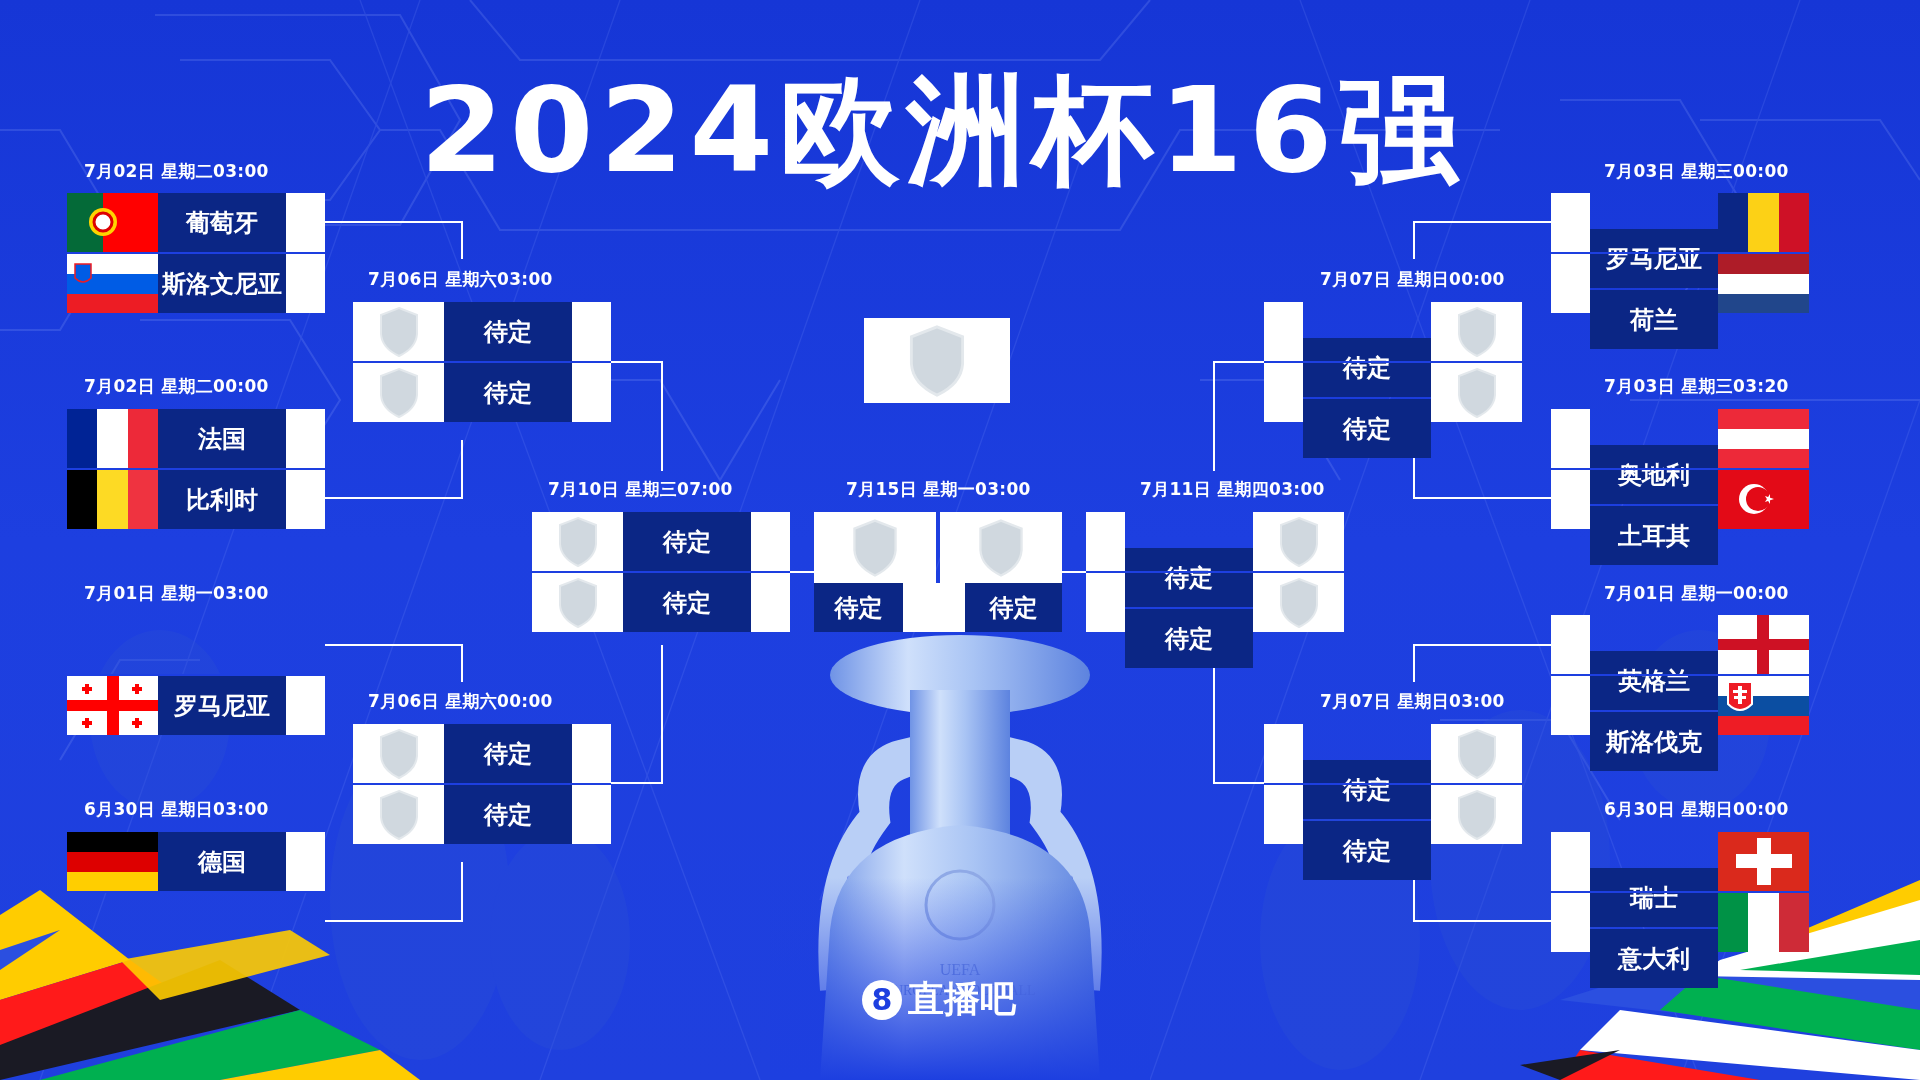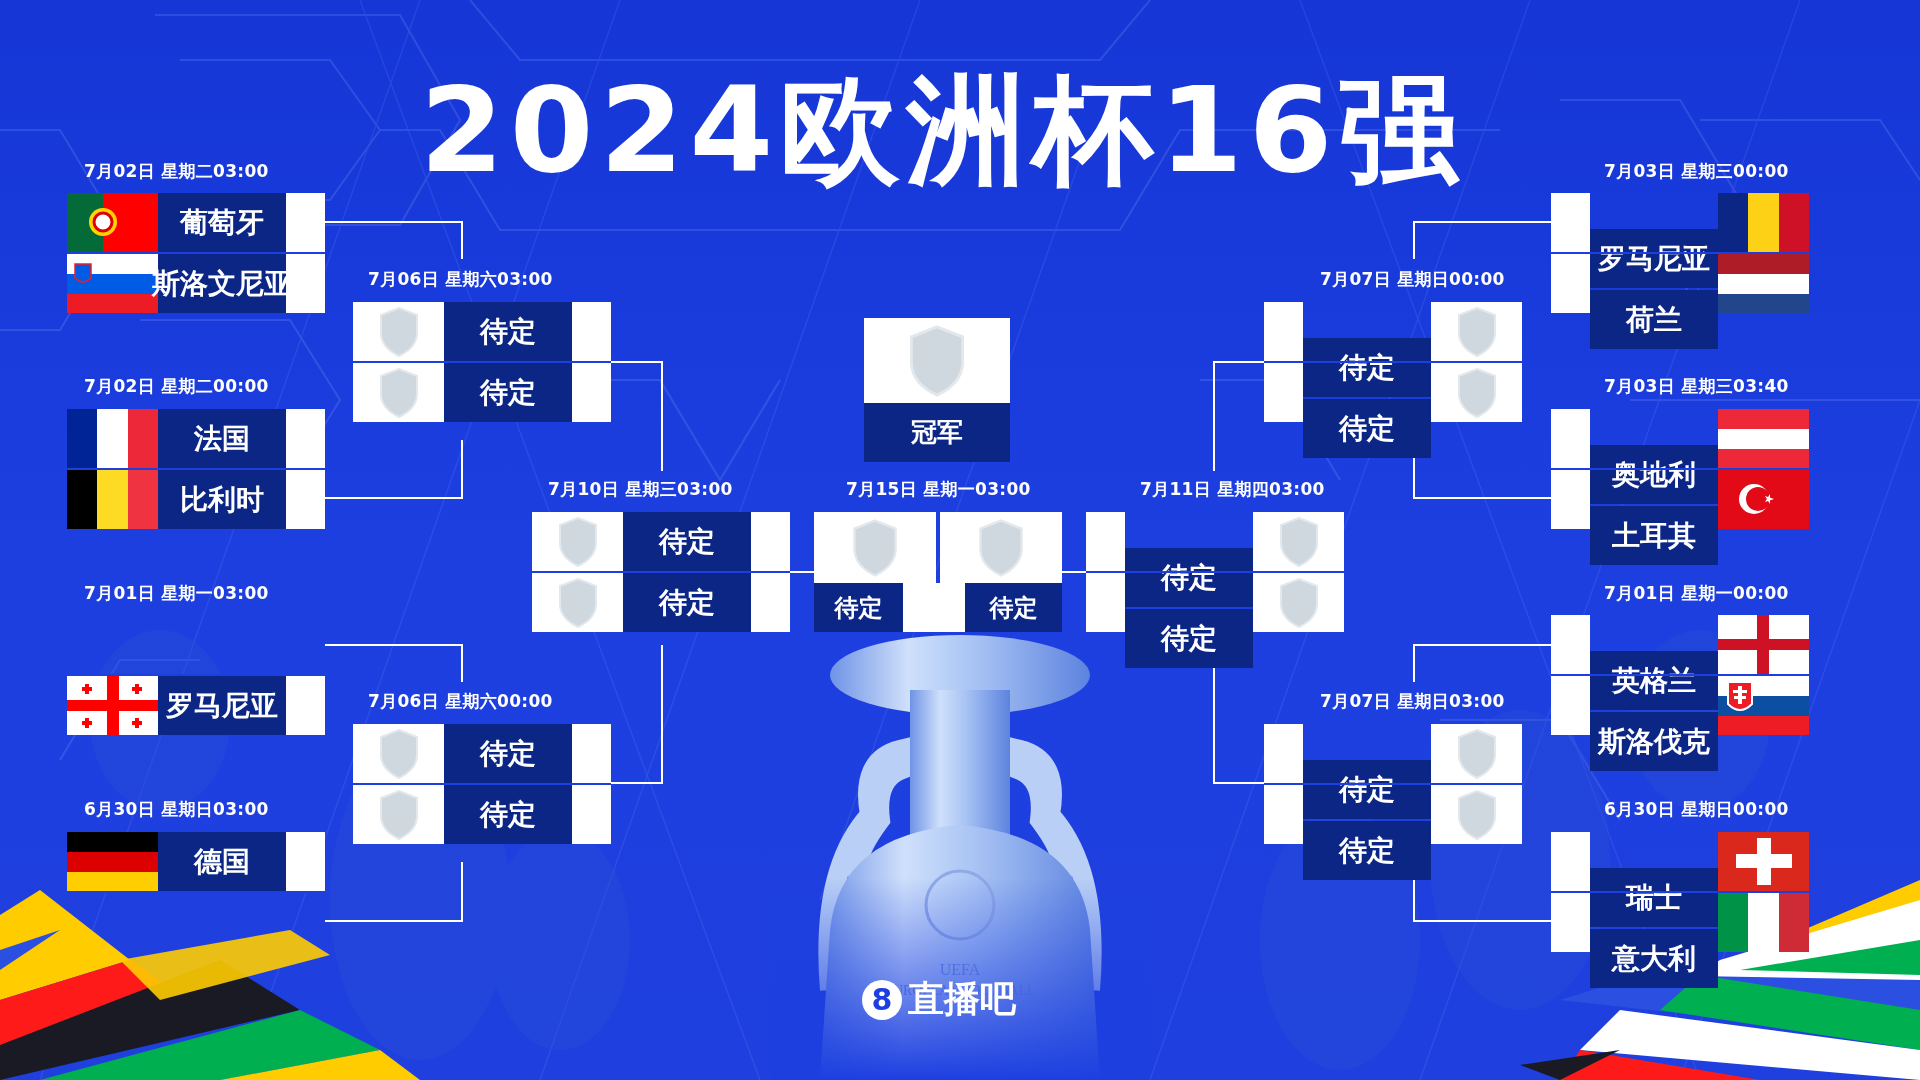--- a/index.html
+++ b/index.html
@@ -14,21 +14,21 @@
          color:#fff;font-weight:900;font-size:118px;line-height:125px;
          letter-spacing:6px;text-align:center;white-space:nowrap;
          font-family:"DejaVu Sans","Liberation Sans",sans-serif;
          transform:scaleX(1.02);}
   .date{position:absolute;color:#fff;font-size:17px;font-weight:bold;
         white-space:nowrap;letter-spacing:.3px;text-align:right;}
   .match{position:absolute;width:258px;height:120px;}
   .row{position:absolute;left:0;width:100%;height:59px;}
   .row.r1{top:0;} .row.r2{top:61px;}
   .cell{position:absolute;top:0;height:100%;}
-  .name{background:#0b2685;color:#fff;font-weight:bold;font-size:28px;
+  .name{background:#0b2685;color:#fff;font-weight:bold;font-size:24px;
         display:flex;align-items:center;justify-content:center;white-space:nowrap;}
   .score{background:#fff;}
   .crest{background:#fff;display:flex;align-items:center;justify-content:center;}
   .flag{overflow:hidden;}
   
   .L .flag,.L .crest{left:0;width:91px;}
   .L .name{left:91px;width:128px;}
   .L .score{left:219px;width:39px;}
   
   .R .score{left:0;width:39px;}
@@ -300,21 +300,21 @@
     <div class="cell flag">
       <svg width="91" height="59">
           <rect width="91" height="20" fill="#ae1c28"></rect>
           <rect y="20" width="91" height="20" fill="#fff"></rect>
           <rect y="40" width="91" height="19" fill="#21468b"></rect>
         </svg>
     </div>
   </div>
 </div>
 
-<div class="date" style="left:1604px;top:375px">7月03日 星期三03:40</div>
+<div class="date" style="left:1604px;top:375px">7月03日 星期三03:20</div>
 <div class="match R" style="left:1551px;top:409px">
   <div class="row r1">
     <div class="cell score"></div>
     <div class="cell name">奥地利</div>
     <div class="cell flag">
       <svg width="91" height="59">
           <rect width="91" height="20" fill="#ed2939"></rect>
           <rect y="20" width="91" height="20" fill="#fff"></rect>
           <rect y="40" width="91" height="19" fill="#ed2939"></rect>
         </svg>
@@ -478,21 +478,21 @@
     <div class="cell score"></div>
     <div class="cell name">待定</div>
     <div class="cell crest">
         <svg class="shield" viewBox="0 0 42 52">
           <path d="M21 2 L39 9 L39 28 Q38 42 21 50 Q4 42 3 28 L3 9 Z" fill="#d0d8df" stroke="#e3e8ec" stroke-width="2"></path>
         </svg>
       </div>
   </div>
 </div>
 
-<div class="date" style="left:548px;top:478px">7月10日 星期三03:00</div>
+<div class="date" style="left:548px;top:478px">7月10日 星期三07:00</div>
 <div class="match L" style="left:532px;top:512px">
   <div class="row r1">
     <div class="cell crest">
         <svg class="shield" viewBox="0 0 42 52">
           <path d="M21 2 L39 9 L39 28 Q38 42 21 50 Q4 42 3 28 L3 9 Z" fill="#d0d8df" stroke="#e3e8ec" stroke-width="2"></path>
         </svg>
       </div>
     <div class="cell name">待定</div>
     <div class="cell score"></div>
   </div>
@@ -530,21 +530,20 @@
       </div>
   </div>
 </div>
 
 <div class="champ">
   <div class="top">
     <svg width="60" height="74" viewBox="0 0 42 52">
         <path d="M21 2 L39 9 L39 28 Q38 42 21 50 Q4 42 3 28 L3 9 Z" fill="#d0d8df" stroke="#e3e8ec" stroke-width="2"></path>
       </svg>
   </div>
-  <div class="bot">冠军</div>
 </div>
 
 <div class="date" style="left:846px;top:478px">7月15日 星期一03:00</div>
 <div class="final">
   <div class="fcard" style="left:0;width:122px">
     <svg width="48" height="60" viewBox="0 0 42 52">
         <path d="M21 2 L39 9 L39 28 Q38 42 21 50 Q4 42 3 28 L3 9 Z" fill="#d0d8df" stroke="#e3e8ec" stroke-width="2"></path>
       </svg>
   </div>
   <div class="fcard" style="left:126px;width:122px">

